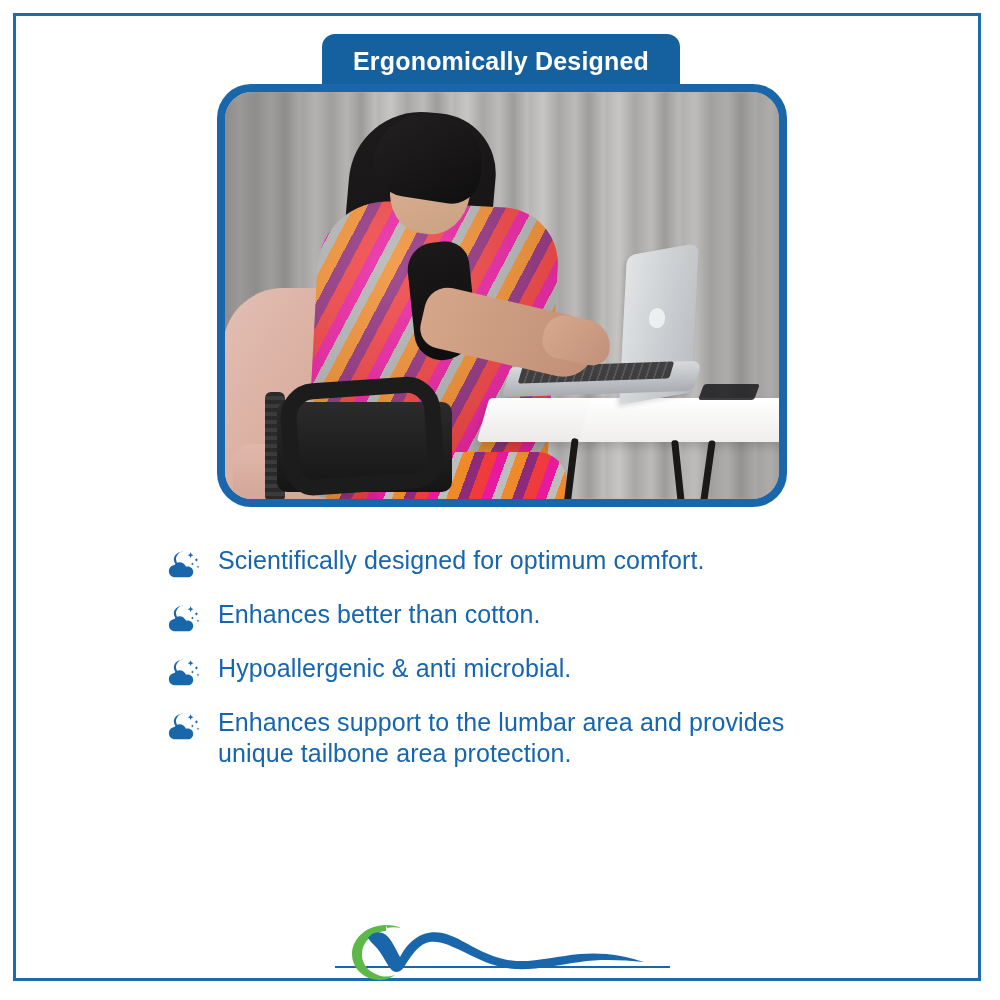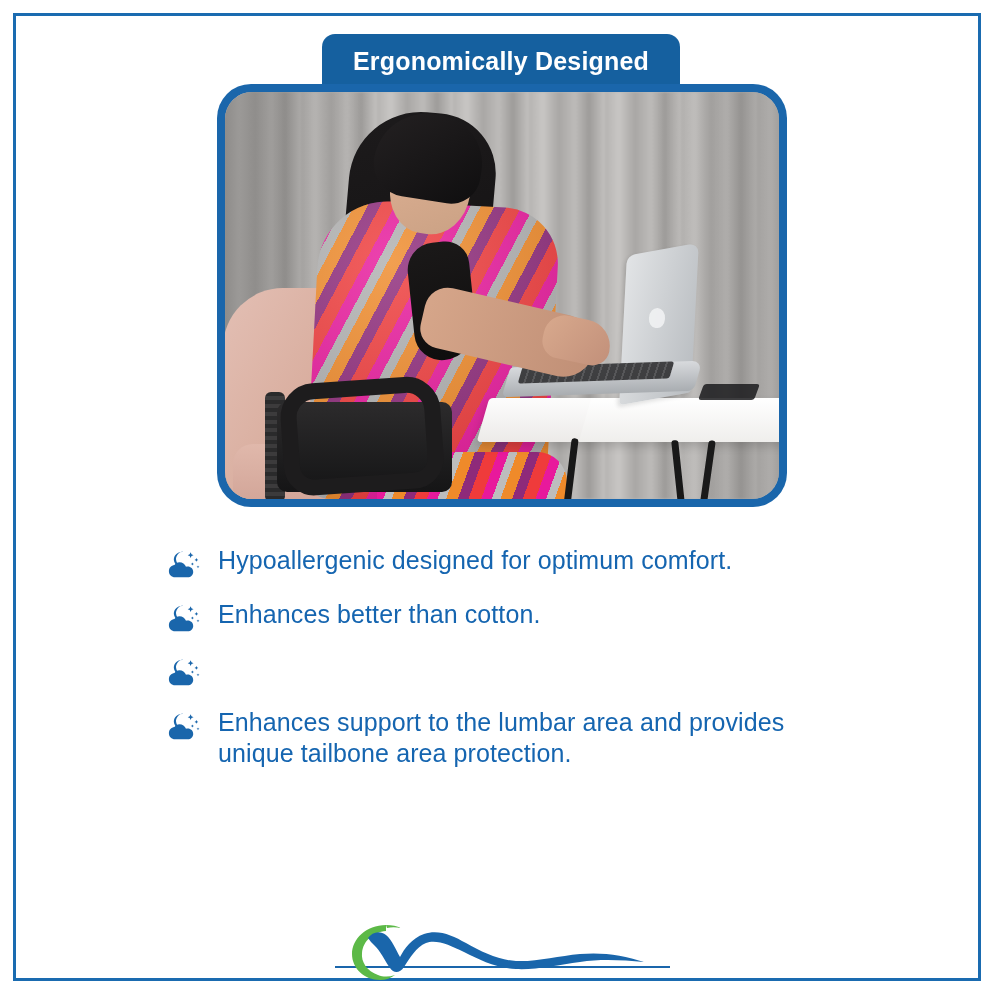--- a/index.html
+++ b/index.html
@@ -337,21 +337,21 @@
       <span class="ico">
         <svg viewBox="0 0 34 32" width="34" height="32" aria-hidden="true">
           <path d="M14.5 2.5c-4.2 1.0-6.9 4.6-6.4 8.6 .35 2.9 2.3 5.3 4.9 6.3 -3.2 .25-6.1-1.9-6.9-5.1-.9-3.6 1.1-7.3 4.6-8.7 1.2-.5 2.5-.7 3.8-.6z" fill="#1a66ab"></path>
           <path d="M22.6 3.3l.9 2.0 2.0 .9-2.0 .9-.9 2.0-.9-2.0-2.0-.9 2.0-.9z" fill="#1a66ab"></path>
           <path d="M28.4 9.0l.6 1.3 1.3 .6-1.3 .6-.6 1.3-.6-1.3-1.3-.6 1.3-.6z" fill="#1a66ab"></path>
           <path d="M24.4 13.4l.5 1.1 1.1 .5-1.1 .5-.5 1.1-.5-1.1-1.1-.5 1.1-.5z" fill="#1a66ab"></path>
           <path d="M30.0 16.4l.45 1.0 1.0 .45-1.0 .45-.45 1.0-.45-1.0-1.0-.45 1.0-.45z" fill="#1a66ab"></path>
           <path d="M11.4 13.2c3.0 0 5.6 1.9 6.6 4.6 .6-.2 1.2-.3 1.8-.3 3.0 0 5.4 2.4 5.4 5.4 0 3.0-2.4 5.4-5.4 5.4H7.0C3.6 28.3 .9 25.6 .9 22.2c0-3.2 2.4-5.8 5.5-6.1 1.1-1.8 3.0-2.9 5.0-2.9z" fill="#1a66ab"></path>
         </svg>
       </span>
-      <span class="txt">Hypoallergenic designed for optimum comfort.</span>
+      <span class="txt">Scientifically designed for optimum comfort.</span>
     </div>
 
     <div class="bullet">
       <span class="ico">
         <svg viewBox="0 0 34 32" width="34" height="32" aria-hidden="true">
           <path d="M14.5 2.5c-4.2 1.0-6.9 4.6-6.4 8.6 .35 2.9 2.3 5.3 4.9 6.3 -3.2 .25-6.1-1.9-6.9-5.1-.9-3.6 1.1-7.3 4.6-8.7 1.2-.5 2.5-.7 3.8-.6z" fill="#1a66ab"></path>
           <path d="M22.6 3.3l.9 2.0 2.0 .9-2.0 .9-.9 2.0-.9-2.0-2.0-.9 2.0-.9z" fill="#1a66ab"></path>
           <path d="M28.4 9.0l.6 1.3 1.3 .6-1.3 .6-.6 1.3-.6-1.3-1.3-.6 1.3-.6z" fill="#1a66ab"></path>
           <path d="M24.4 13.4l.5 1.1 1.1 .5-1.1 .5-.5 1.1-.5-1.1-1.1-.5 1.1-.5z" fill="#1a66ab"></path>
           <path d="M30.0 16.4l.45 1.0 1.0 .45-1.0 .45-.45 1.0-.45-1.0-1.0-.45 1.0-.45z" fill="#1a66ab"></path>
@@ -365,20 +365,21 @@
       <span class="ico">
         <svg viewBox="0 0 34 32" width="34" height="32" aria-hidden="true">
           <path d="M14.5 2.5c-4.2 1.0-6.9 4.6-6.4 8.6 .35 2.9 2.3 5.3 4.9 6.3 -3.2 .25-6.1-1.9-6.9-5.1-.9-3.6 1.1-7.3 4.6-8.7 1.2-.5 2.5-.7 3.8-.6z" fill="#1a66ab"></path>
           <path d="M22.6 3.3l.9 2.0 2.0 .9-2.0 .9-.9 2.0-.9-2.0-2.0-.9 2.0-.9z" fill="#1a66ab"></path>
           <path d="M28.4 9.0l.6 1.3 1.3 .6-1.3 .6-.6 1.3-.6-1.3-1.3-.6 1.3-.6z" fill="#1a66ab"></path>
           <path d="M24.4 13.4l.5 1.1 1.1 .5-1.1 .5-.5 1.1-.5-1.1-1.1-.5 1.1-.5z" fill="#1a66ab"></path>
           <path d="M30.0 16.4l.45 1.0 1.0 .45-1.0 .45-.45 1.0-.45-1.0-1.0-.45 1.0-.45z" fill="#1a66ab"></path>
           <path d="M11.4 13.2c3.0 0 5.6 1.9 6.6 4.6 .6-.2 1.2-.3 1.8-.3 3.0 0 5.4 2.4 5.4 5.4 0 3.0-2.4 5.4-5.4 5.4H7.0C3.6 28.3 .9 25.6 .9 22.2c0-3.2 2.4-5.8 5.5-6.1 1.1-1.8 3.0-2.9 5.0-2.9z" fill="#1a66ab"></path>
         </svg>
       </span>
+      <span class="txt">Hypoallergenic &amp; anti microbial.</span>
     </div>
 
 
 
     <div class="bullet">
       <span class="ico">
         <svg viewBox="0 0 34 32" width="34" height="32" aria-hidden="true">
           <path d="M14.5 2.5c-4.2 1.0-6.9 4.6-6.4 8.6 .35 2.9 2.3 5.3 4.9 6.3 -3.2 .25-6.1-1.9-6.9-5.1-.9-3.6 1.1-7.3 4.6-8.7 1.2-.5 2.5-.7 3.8-.6z" fill="#1a66ab"></path>
           <path d="M22.6 3.3l.9 2.0 2.0 .9-2.0 .9-.9 2.0-.9-2.0-2.0-.9 2.0-.9z" fill="#1a66ab"></path>
           <path d="M28.4 9.0l.6 1.3 1.3 .6-1.3 .6-.6 1.3-.6-1.3-1.3-.6 1.3-.6z" fill="#1a66ab"></path>

